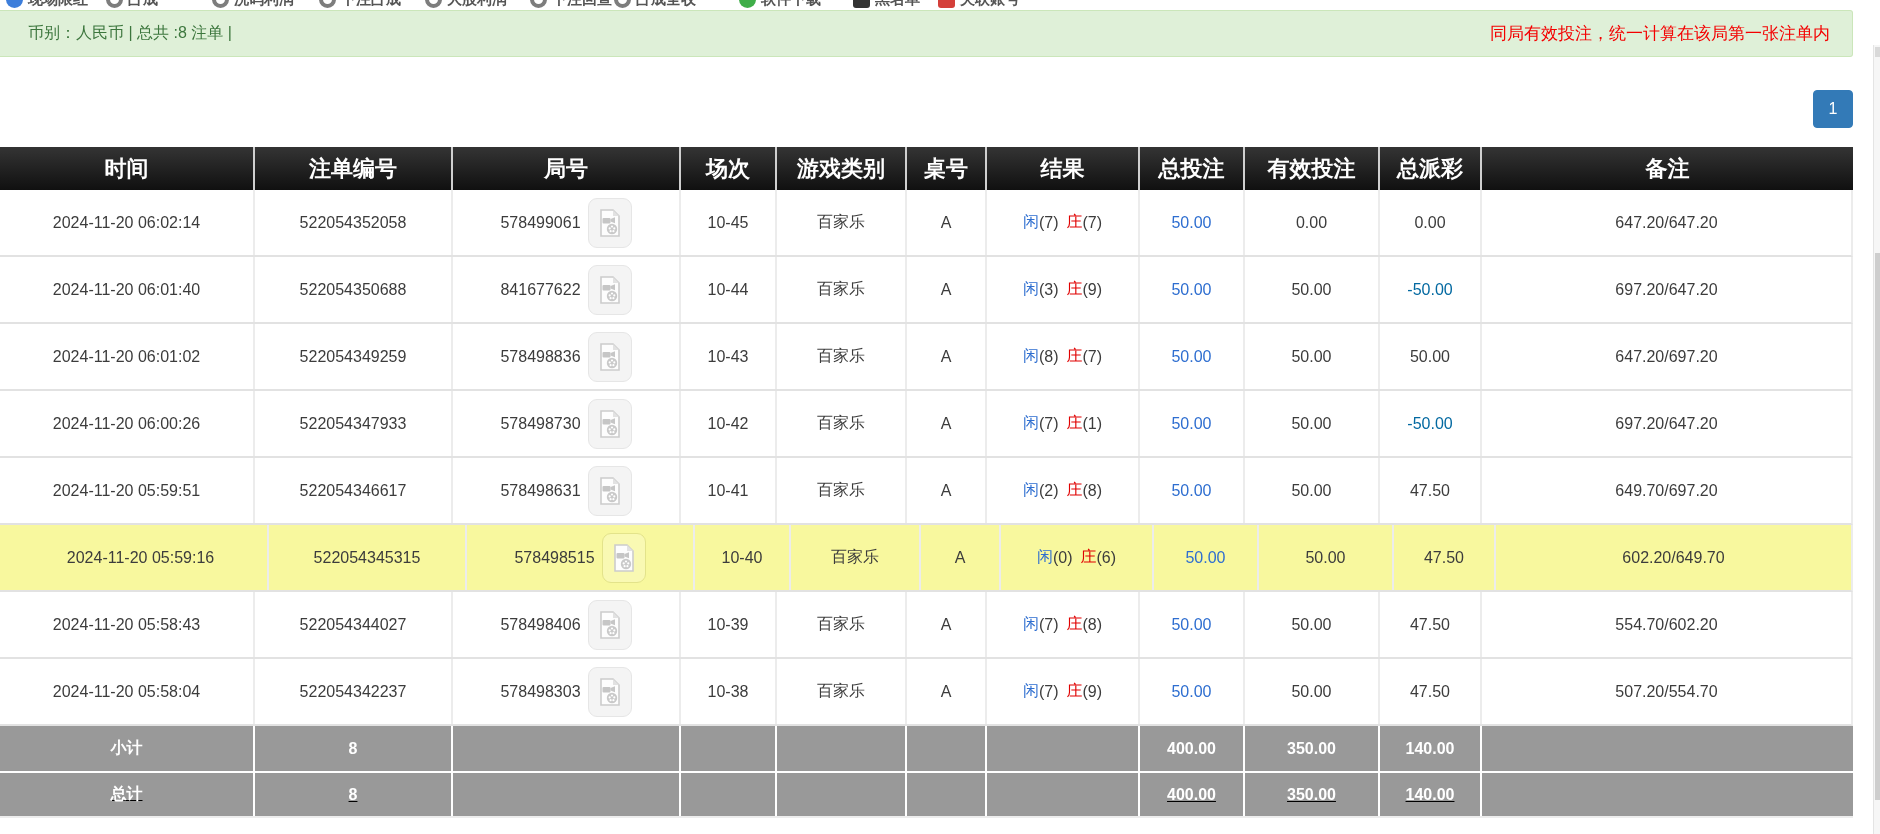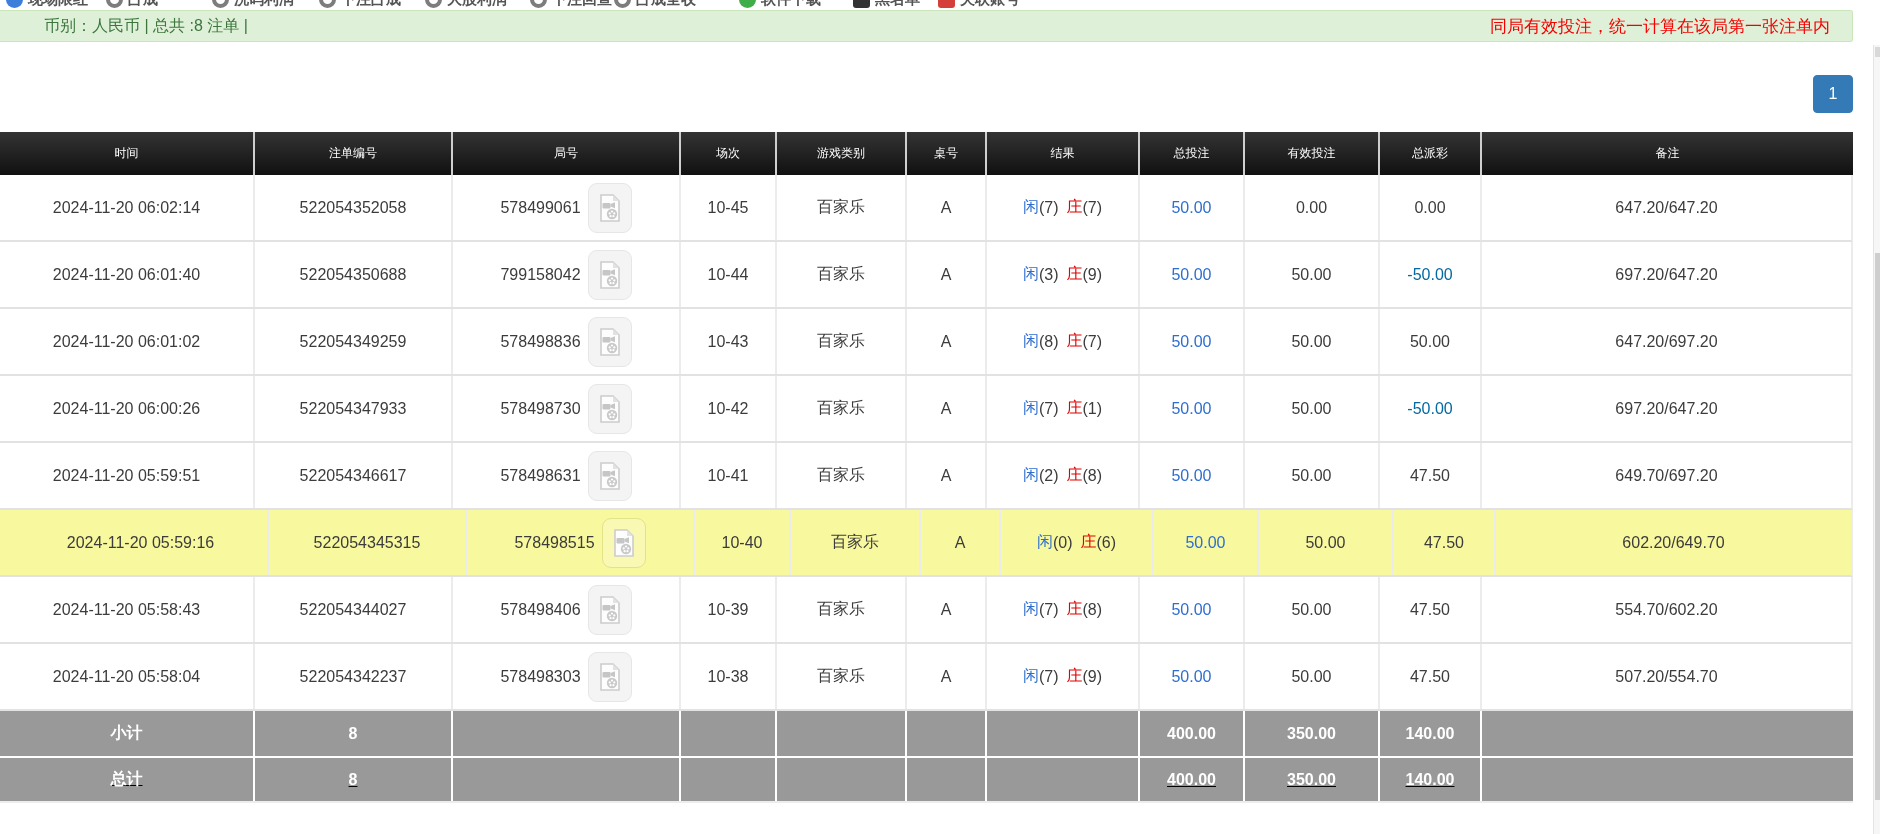--- a/index.html
+++ b/index.html
@@ -12,37 +12,37 @@
   .tb-item { position:absolute; top:-13px; height:24px; display:flex; align-items:center;
              gap:5px; font-size:15px; color:#555; font-weight:bold; white-space:nowrap; cursor:pointer; }
   .tb-ic { width:17px; height:17px; border-radius:50%; display:inline-block; }
   .c-blue  { background:#3d7edb; }
   .c-gray  { background:#fff; border:4px solid #7d7d7d; }
   .c-green { background:#3fae49; }
   .c-dark  { background:#333; border-radius:3px; }
   .c-red   { background:#d43f3a; border-radius:3px; }
 
   
-  .alert-bar { width:1853px; height:32px; background:#dff0d8; border:1px solid #cbe6ba;
+  .alert-bar { width:1853px; height:47px; background:#dff0d8; border:1px solid #cbe6ba;
                border-left:none; border-radius:0 3px 3px 0; display:flex; align-items:center;
-               justify-content:space-between; padding:0 22px 0 44px; }
+               justify-content:space-between; padding:0 22px 0 28px; }
   .alert-left  { color:#3c763d; font-size:16px; }
   .alert-right { color:#f40000; font-size:17px; }
 
   
   .pg-zone { width:1853px; height:90px; display:flex; justify-content:flex-end; }
   .pg-btn { margin-top:33px; width:40px; height:38px; background:#337ab7; border:1px solid #337ab7;
             border-radius:4px; color:#fff; font-size:16px; display:flex; align-items:center;
             justify-content:center; cursor:pointer; }
 
   
   .bet-table { width:1853px; --cols:253px 198px 228px 96px 130px 80px 153px 105px 135px 102px 1fr; }
   .trow { display:grid; grid-template-columns:var(--cols); }
   .thead { height:43px; background:linear-gradient(180deg,#343434,#101010); }
-  .thead .cell { color:#fff; font-weight:normal; font-size:12px; border-left:2px solid #cfcfcf; }
+  .thead .cell { color:#fff; font-weight:bold; font-size:22px; border-left:2px solid #cfcfcf; }
   .thead .cell:first-child { border-left:none; }
   .cell { display:flex; align-items:center; justify-content:center; font-size:16px; color:#3c3c3c; }
   .trow.data { height:67px; border-bottom:2px solid #e2e2e2; border-right:2px solid #ececec; background:#fff;text-align:right; }
   .trow.data .cell { border-left:2px solid #ececec; }
   .trow.data .cell:first-child { border-left:none; }
   .trow.data.highlight { background:#f8f89e;padding-left:14px; }
   .blue-link { color:#2e6ed0; cursor:pointer; }
   .res-p { color:#2e6ed0; }
   .res-b { color:#e00000; }
   .res-s { color:#3c3c3c; }
@@ -168,21 +168,21 @@
     <div class="cell blue-link">50.00</div>
     <div class="cell">0.00</div>
     <div class="cell">0.00</div>
     <div class="cell">647.20/647.20</div>
   </div>
 
   <div class="trow data">
     <div class="cell">2024-11-20 06:01:40</div>
     <div class="cell">522054350688</div>
     <div class="cell">
-        <span>799158042</span>
+        <span>841677622</span>
       <span class="media-btn">
           <svg width="24" height="28" viewBox="0 0 24 28">
             <path d="M3 1 h12 l6 6 v20 h-18 z" fill="#fdfdfd" stroke="#cccccc" stroke-width="1.6"></path>
             <path d="M15 1 l6 6 h-6 z" fill="#e2e2e2"></path>
             <rect x="4.5" y="9" width="8" height="5.5" rx="1" fill="#c6c6c6"></rect>
             <path d="M12.5 10 l4.5 -1.8 v6 l-4.5 -1.8 z" fill="#c6c6c6"></path>
             <circle cx="14" cy="20" r="5.2" fill="#c9c9c9"></circle>
             <circle cx="14" cy="17.5" r="1.1" fill="#fff"></circle>
             <circle cx="11.7" cy="19.4" r="1.1" fill="#fff"></circle>
             <circle cx="16.3" cy="19.4" r="1.1" fill="#fff"></circle>

